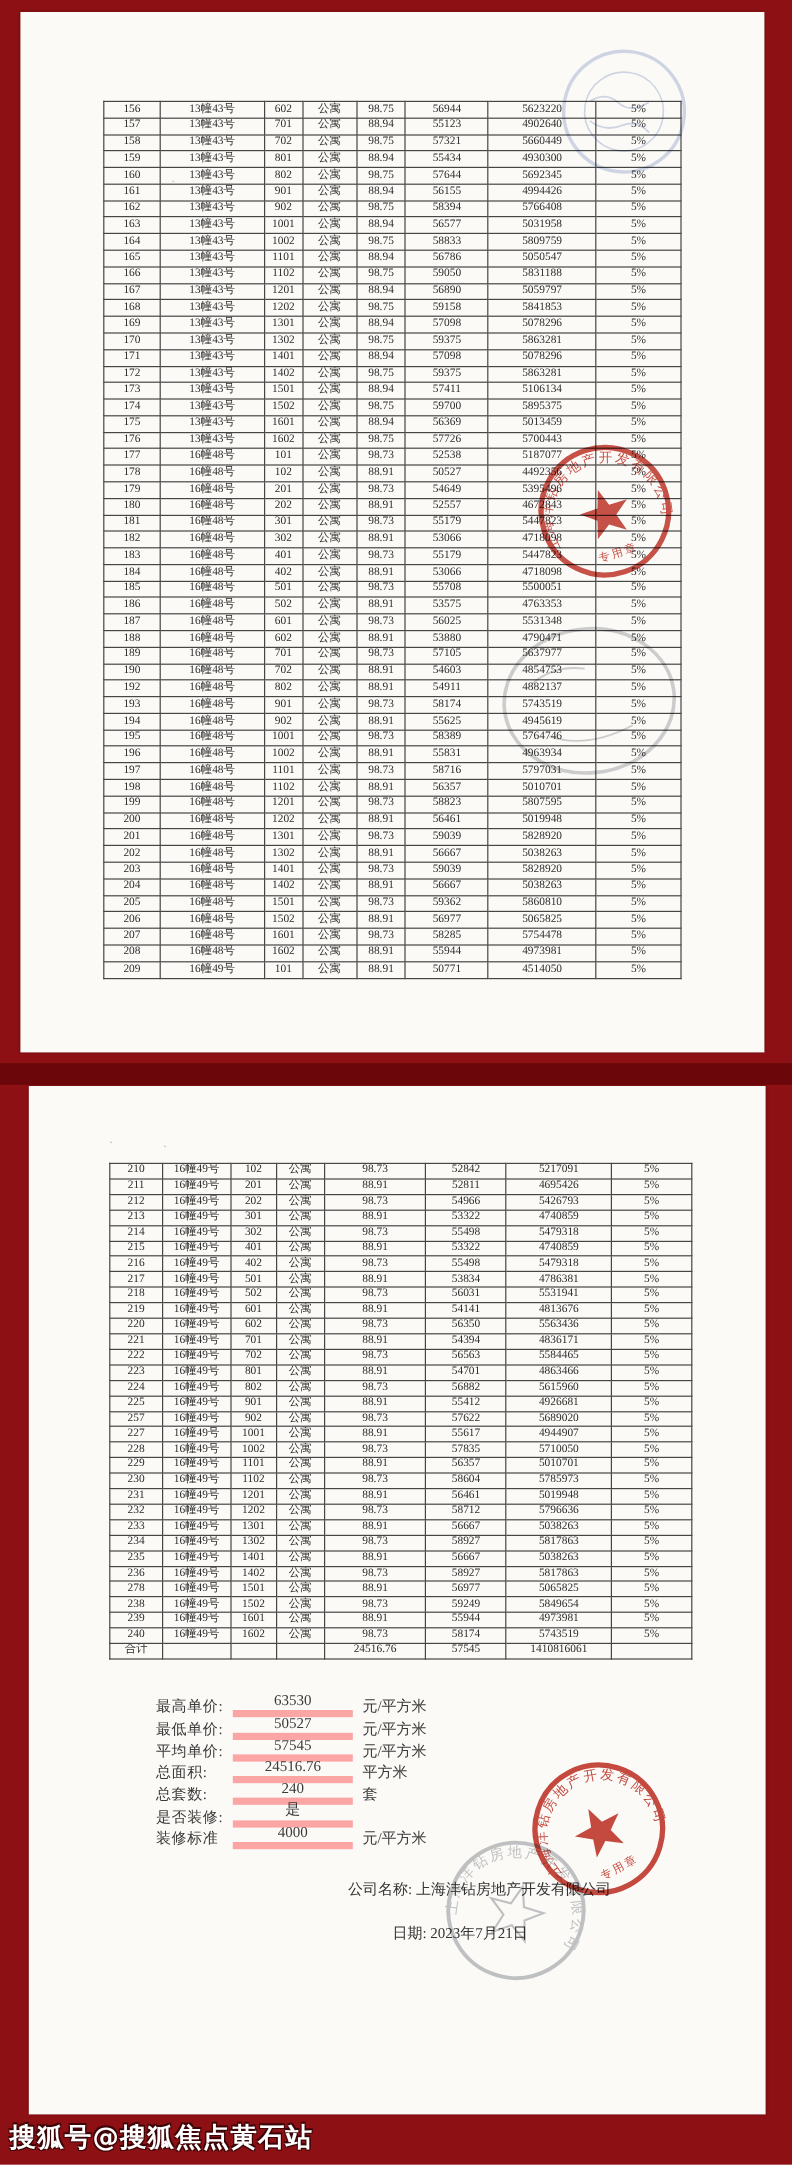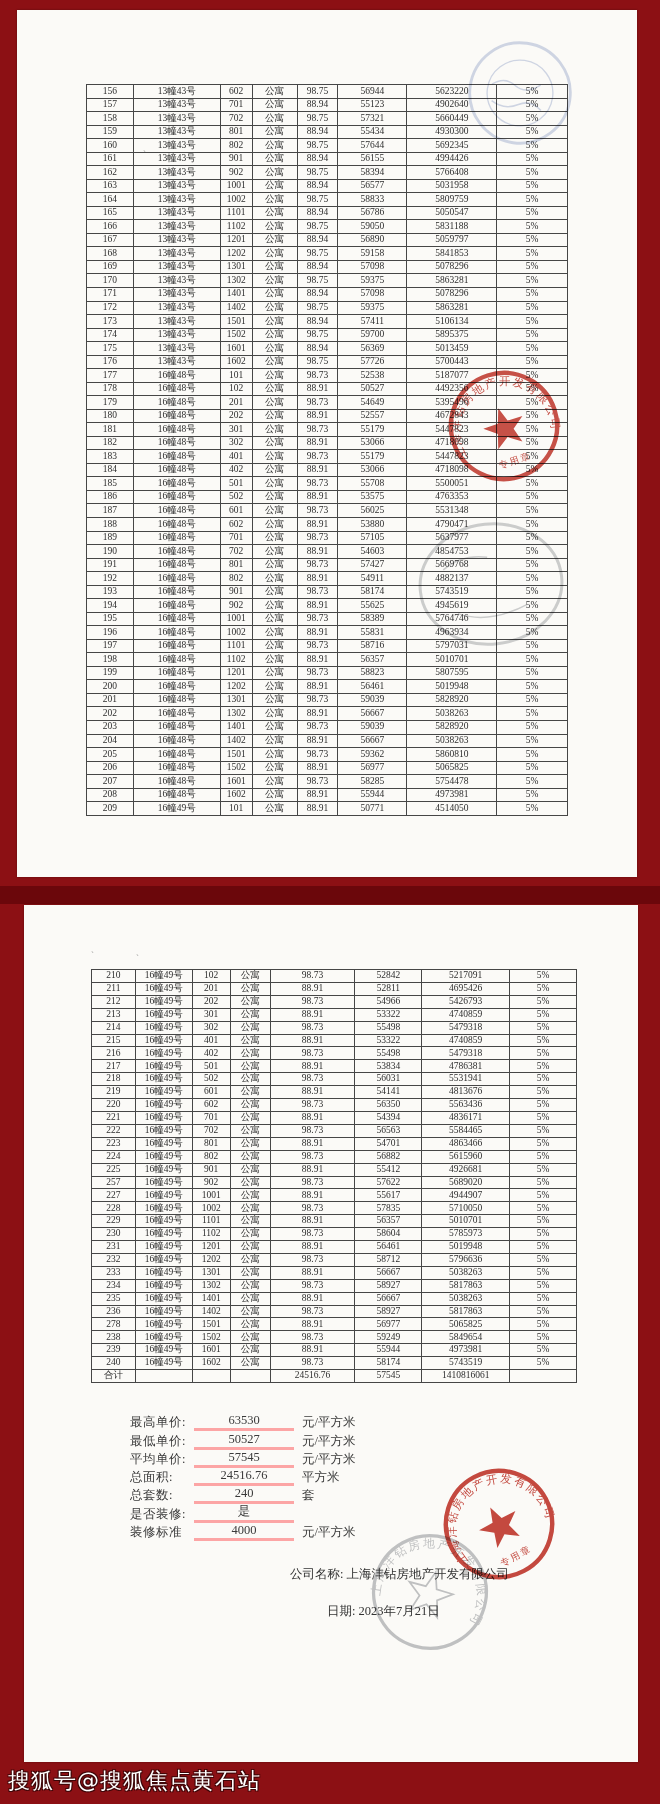--- a/index.html
+++ b/index.html
@@ -27,40 +27,40 @@
   #tbl1 col.c4{width:9.34%} #tbl1 col.c5{width:8.51%} #tbl1 col.c6{width:14.32%}
   #tbl1 col.c7{width:18.67%} #tbl1 col.c8{width:14.72%}
   
   #tbl2 col.c1{width:9.05%} #tbl2 col.c2{width:11.73%} #tbl2 col.c3{width:7.82%}
   #tbl2 col.c4{width:8.23%} #tbl2 col.c5{width:17.49%} #tbl2 col.c6{width:13.79%}
   #tbl2 col.c7{width:18.11%} #tbl2 col.c8{width:13.78%}
 
   .summary{ position:absolute; left:106px; top:508px; }
   .sum-row{ display:flex; align-items:flex-end; height:18.3px; font-size:12.5px; color:#3a3a3a; }
   .sum-label{ width:62px; text-align:left; letter-spacing:.5px; }
-  .sum-value{ display:inline-block; width:100px; text-align:center; border-bottom:3px solid #fca5a5; margin-left:2px; }
+  .sum-value{ display:inline-block; width:100px; text-align:center; border-bottom:6px solid #fca5a5; margin-left:2px; }
   .sum-unit{ margin-left:8px; }
 
   .footer-line{ position:absolute; font-size:12.5px; color:#333; white-space:nowrap; }
   #company-line{ left:266px; top:661px; }
   #date-line{ left:303px; top:698px;text-align:right; }
 
   .stamp{ position:absolute; pointer-events:none; mix-blend-mode:multiply; }
   #stamp-blue1{ left:445px; top:25px; width:116px; height:116px; opacity:.5; transform:rotate(8deg); }
   #stamp-red1{ left:428px; top:357px; width:118px; height:118px; opacity:.88; transform:rotate(-18deg); }
   #stamp-grey1{ left:398px; top:505px; width:152px; height:138px; opacity:.4; transform:rotate(-6deg); }
   #stamp-red2{ left:416px; top:560px; width:118px; height:118px; opacity:.92; transform:rotate(-28deg); }
   #stamp-grey2{ left:341px; top:622px; width:130px; height:130px; opacity:.5; transform:rotate(16deg); }
 
   .speck{ position:absolute; color:#6a6a6a; font-size:9px; opacity:.65; }
 
   #watermark{
     position:absolute; left:8px; top:1766px;
     font-family:"DejaVu Sans","Liberation Sans",sans-serif;
-    font-weight:normal; font-size:22px; color:#ffffff; letter-spacing:1px;
+    font-weight:bold; font-size:22px; color:#ffffff; letter-spacing:1px;
     text-shadow:1px 1px 0 #3c0608, -1px -1px 0 #3c0608, 1px -1px 0 #3c0608, -1px 1px 0 #3c0608;
     white-space:nowrap;
   }
 </style>
 </head>
 <body>
 
 <div id="canvas">
 
   <div class="page" id="page1">
@@ -420,30 +420,20 @@
             <td>5%</td>
           </tr>
           <tr>
             <td>190</td>
             <td>16幢48号</td>
             <td>702</td>
             <td>公寓</td>
             <td>88.91</td>
             <td>54603</td>
             <td>4854753</td>
-            <td>5%</td>
-          </tr>
-          <tr>
-            <td>191</td>
-            <td>16幢48号</td>
-            <td>801</td>
-            <td>公寓</td>
-            <td>98.73</td>
-            <td>57427</td>
-            <td>5669768</td>
             <td>5%</td>
           </tr>
           <tr>
             <td>192</td>
             <td>16幢48号</td>
             <td>802</td>
             <td>公寓</td>
             <td>88.91</td>
             <td>54911</td>
             <td>4882137</td>

